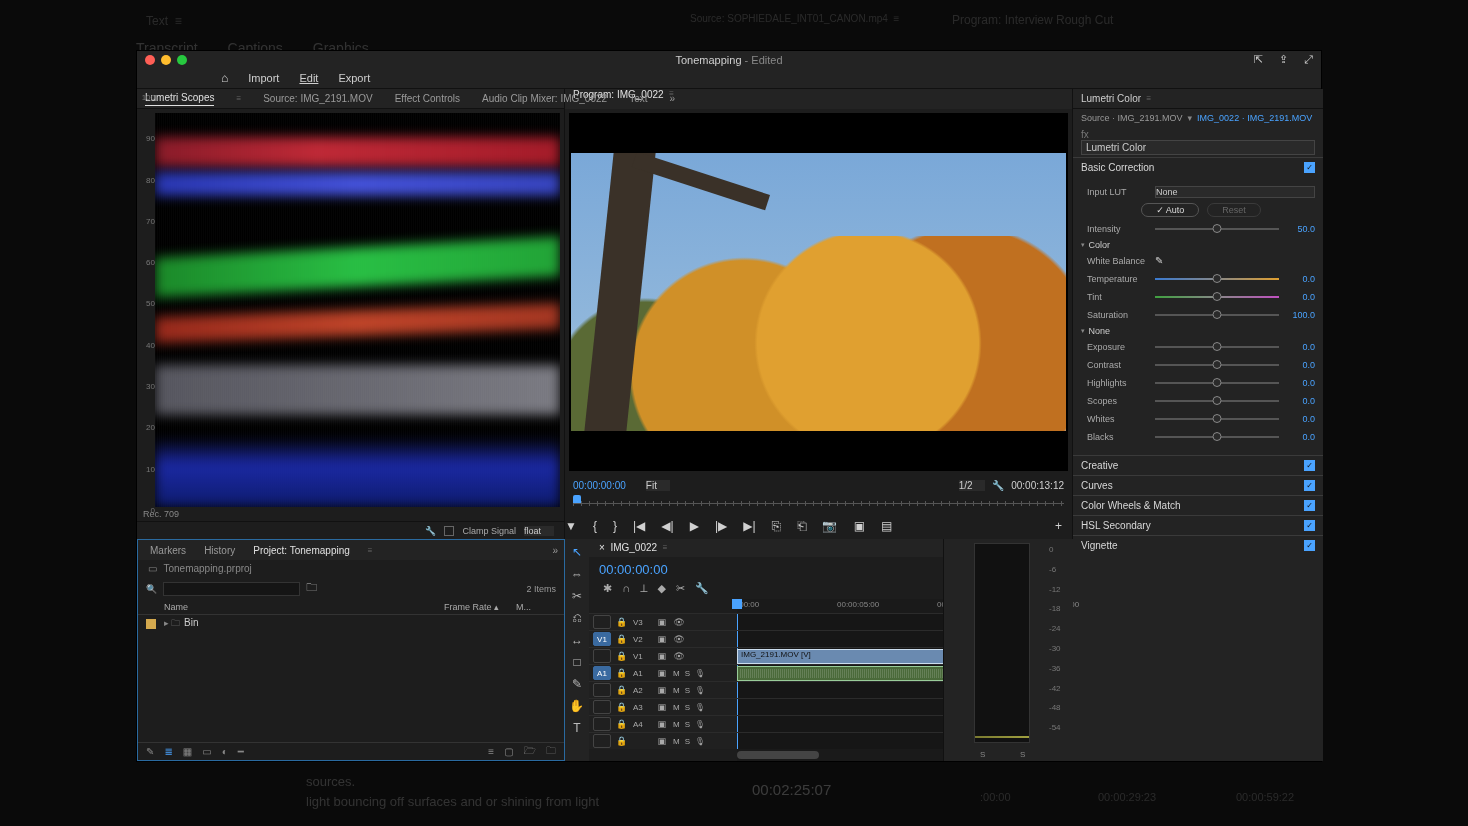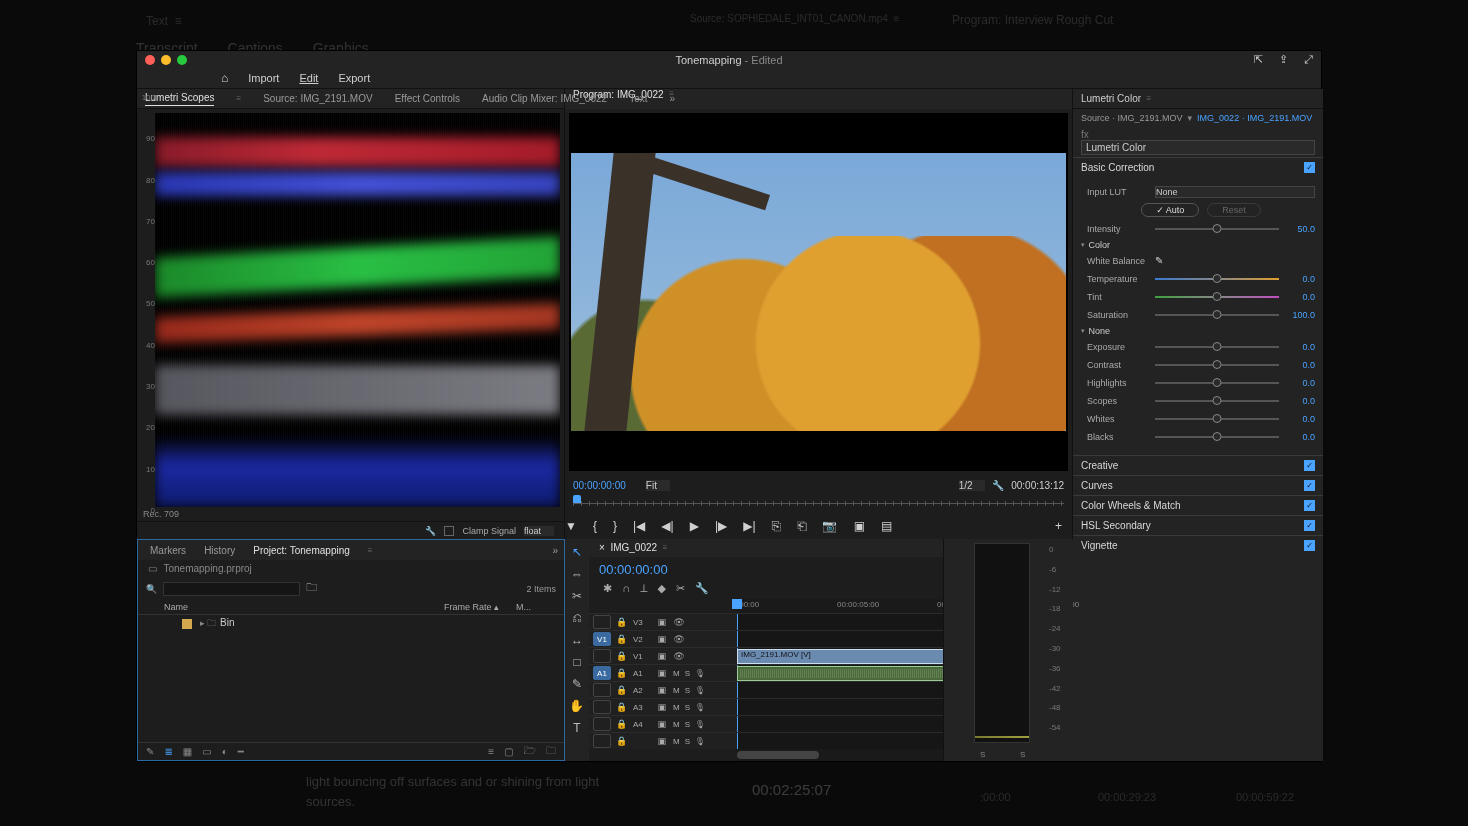--- a/index.html
+++ b/index.html
@@ -108,21 +108,21 @@
 
 .project { grid-column:1; grid-row:2; background:#1d1d1d; border:1px solid #2a6aa0; display:flex; flex-direction:column; }
 .proj-tabs { height:20px; background:#232323; display:flex; align-items:center; gap:18px; padding-left:12px; font-size:10px; color:#9a9a9a; }
 .proj-tabs .ptab.active { color:#e0e0e0; }
 .proj-tabs .chev { margin-left:auto; margin-right:6px; }
 .proj-path { font-size:10px; color:#888; padding:3px 10px; }
 .proj-search { display:flex; align-items:center; gap:6px; padding:2px 8px; }
 .proj-search input { flex:0 0 130px; background:#151515; border:1px solid #333; color:#ccc; font-size:9px; padding:1px 14px 1px 4px; }
 .proj-search .items { margin-left:auto; font-size:9px; color:#999; }
 .proj-cols { display:grid; grid-template-columns:18px 1fr 72px 40px; font-size:9px; color:#aaa; padding:2px 8px; border-bottom:1px solid #333; }
-.proj-list { flex:1; overflow:auto;margin-left:36px; }
+.proj-list { flex:1; overflow:auto; }
 .proj-row { display:grid; grid-template-columns:18px 1fr 72px 40px; align-items:center; font-size:10px; color:#ccc; padding:1px 8px; }
 .proj-row .chip { width:10px; height:10px; background:#d4a94e; }
 .proj-row .chip.blu { background:#5a8ac0; }
 .proj-row .ic { font-size:9px; color:#888; margin-right:4px; }
 .proj-foot { height:18px; border-top:1px solid #333; display:flex; align-items:center; gap:10px; padding:0 8px; color:#888; font-size:10px; }
 
 
 .timeline { grid-column:2 / span 2; grid-row:2; background:#1d1d1d; display:flex; }
 .tools { width:24px; background:#232323; display:flex; flex-direction:column; align-items:center; gap:8px; padding-top:6px; color:#bbb; font-size:12px; }
 .tools .tool { cursor:pointer; }
@@ -166,22 +166,22 @@
   <div class="top-text"><span>Text</span>&nbsp;&nbsp;≡</div>
   <div class="tab-labels">
     <span>Transcript</span>
     <span>Captions</span>
     <span>Graphics</span>
   </div>
   <div class="src-name">SOPHIEDALE_INT01_CANON.mp4</div>
   <div class="src2"><span>Source: SOPHIEDALE_INT01_CANON.mp4</span>&nbsp;&nbsp;≡</div>
   <div class="prog">Program: Interview Rough Cut</div>
   <div class="bottom-text">
+    <div>sources.</div>
     <div>light bouncing off surfaces and or shining from light</div>
-    <div>sources.</div>
   </div>
   <div class="bottc">00:02:25:07</div>
   <div class="brt1">:00:00</div>
   <div class="brt2">00:00:29:23</div>
   <div class="brt3">00:00:59:22</div>
 </div>
 
 <div class="app">
 
   <div class="titlebar">

